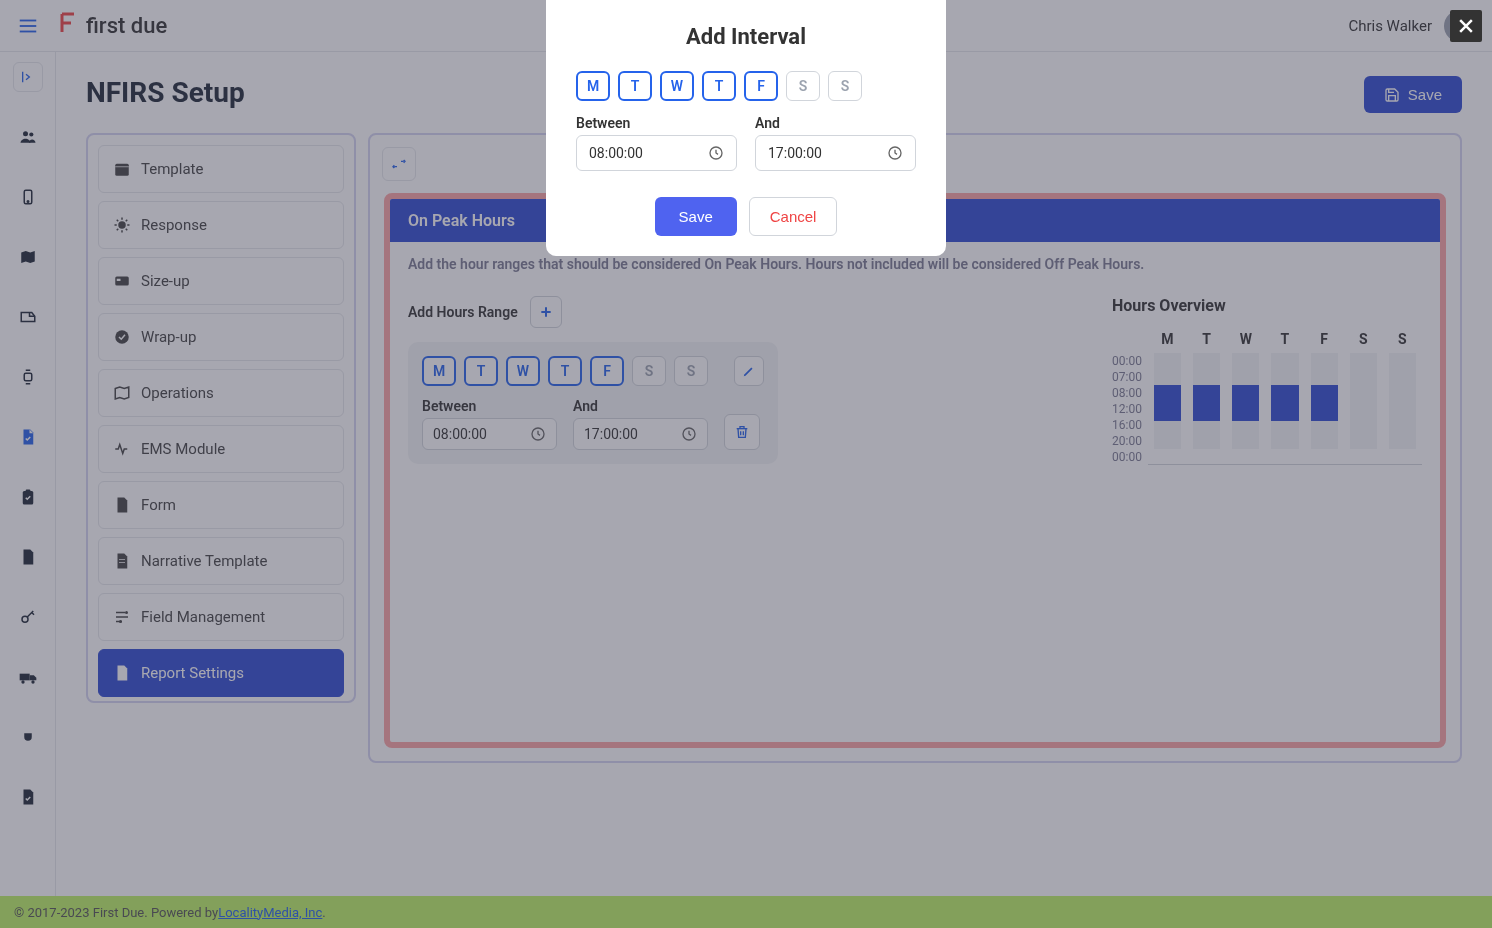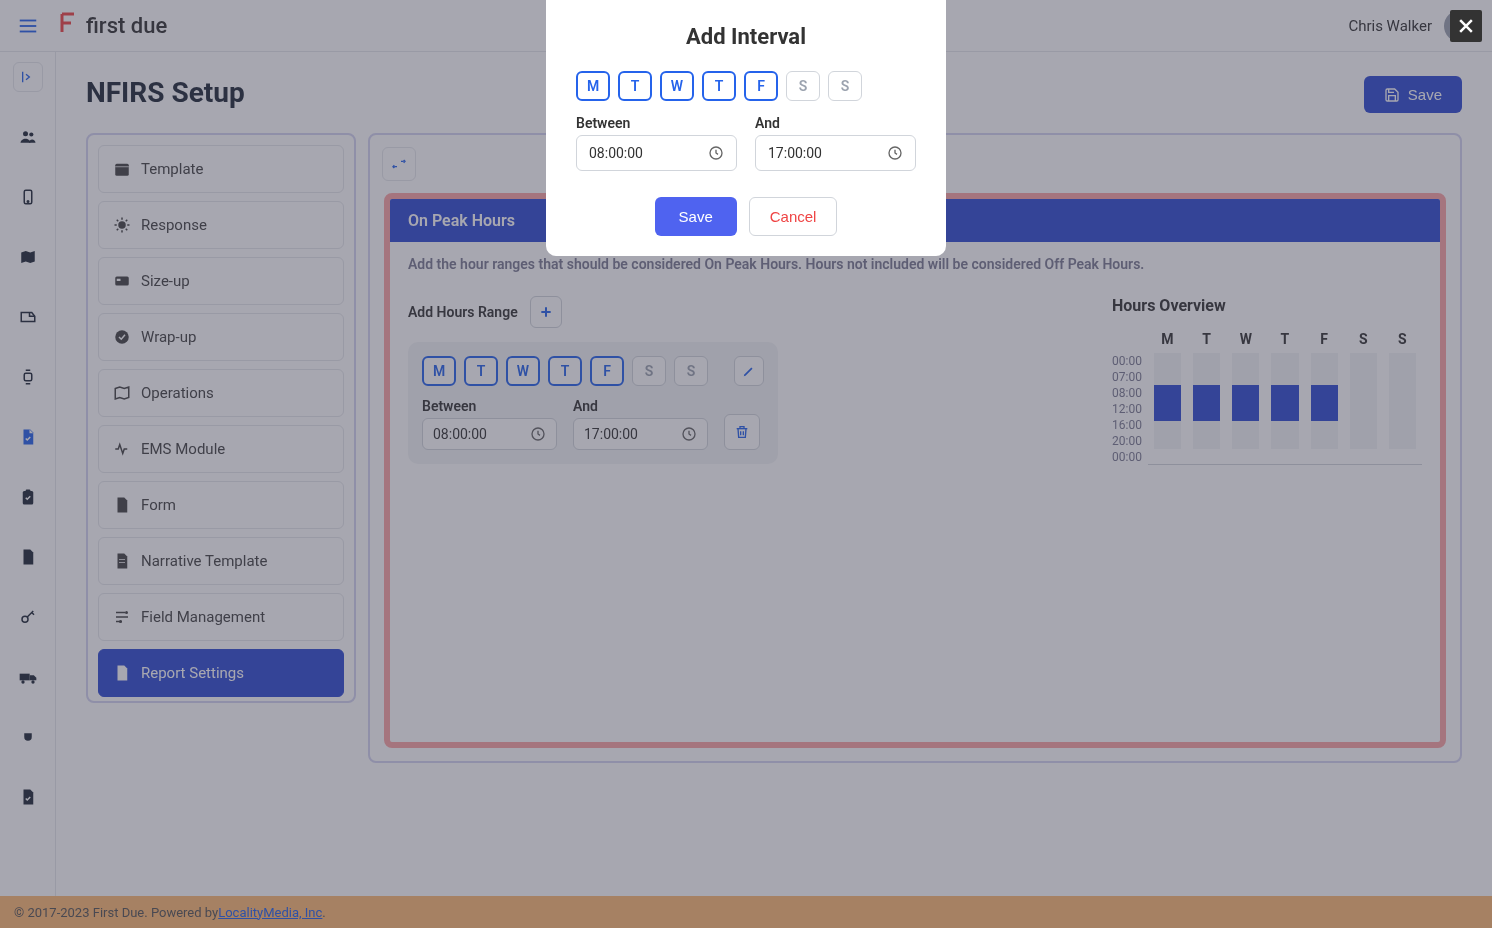--- a/index.html
+++ b/index.html
@@ -310,21 +310,21 @@
 
   
   .footer {
     position: absolute;
     bottom: 0; left: 0; right: 0;
     height: 32px;
     display: flex; align-items: center;
     padding: 0 14px;
     font-size: 13px;
     color: #555;
-    background: #fdba74;
+    background: #bef264;
   }
   .footer a { color: #2563eb; text-decoration: underline; cursor: pointer; }
 
   
   .modal-overlay {
     position: absolute;
     inset: 0;
     background: rgba(60,60,80,0.45);
     z-index: 100;
   }

